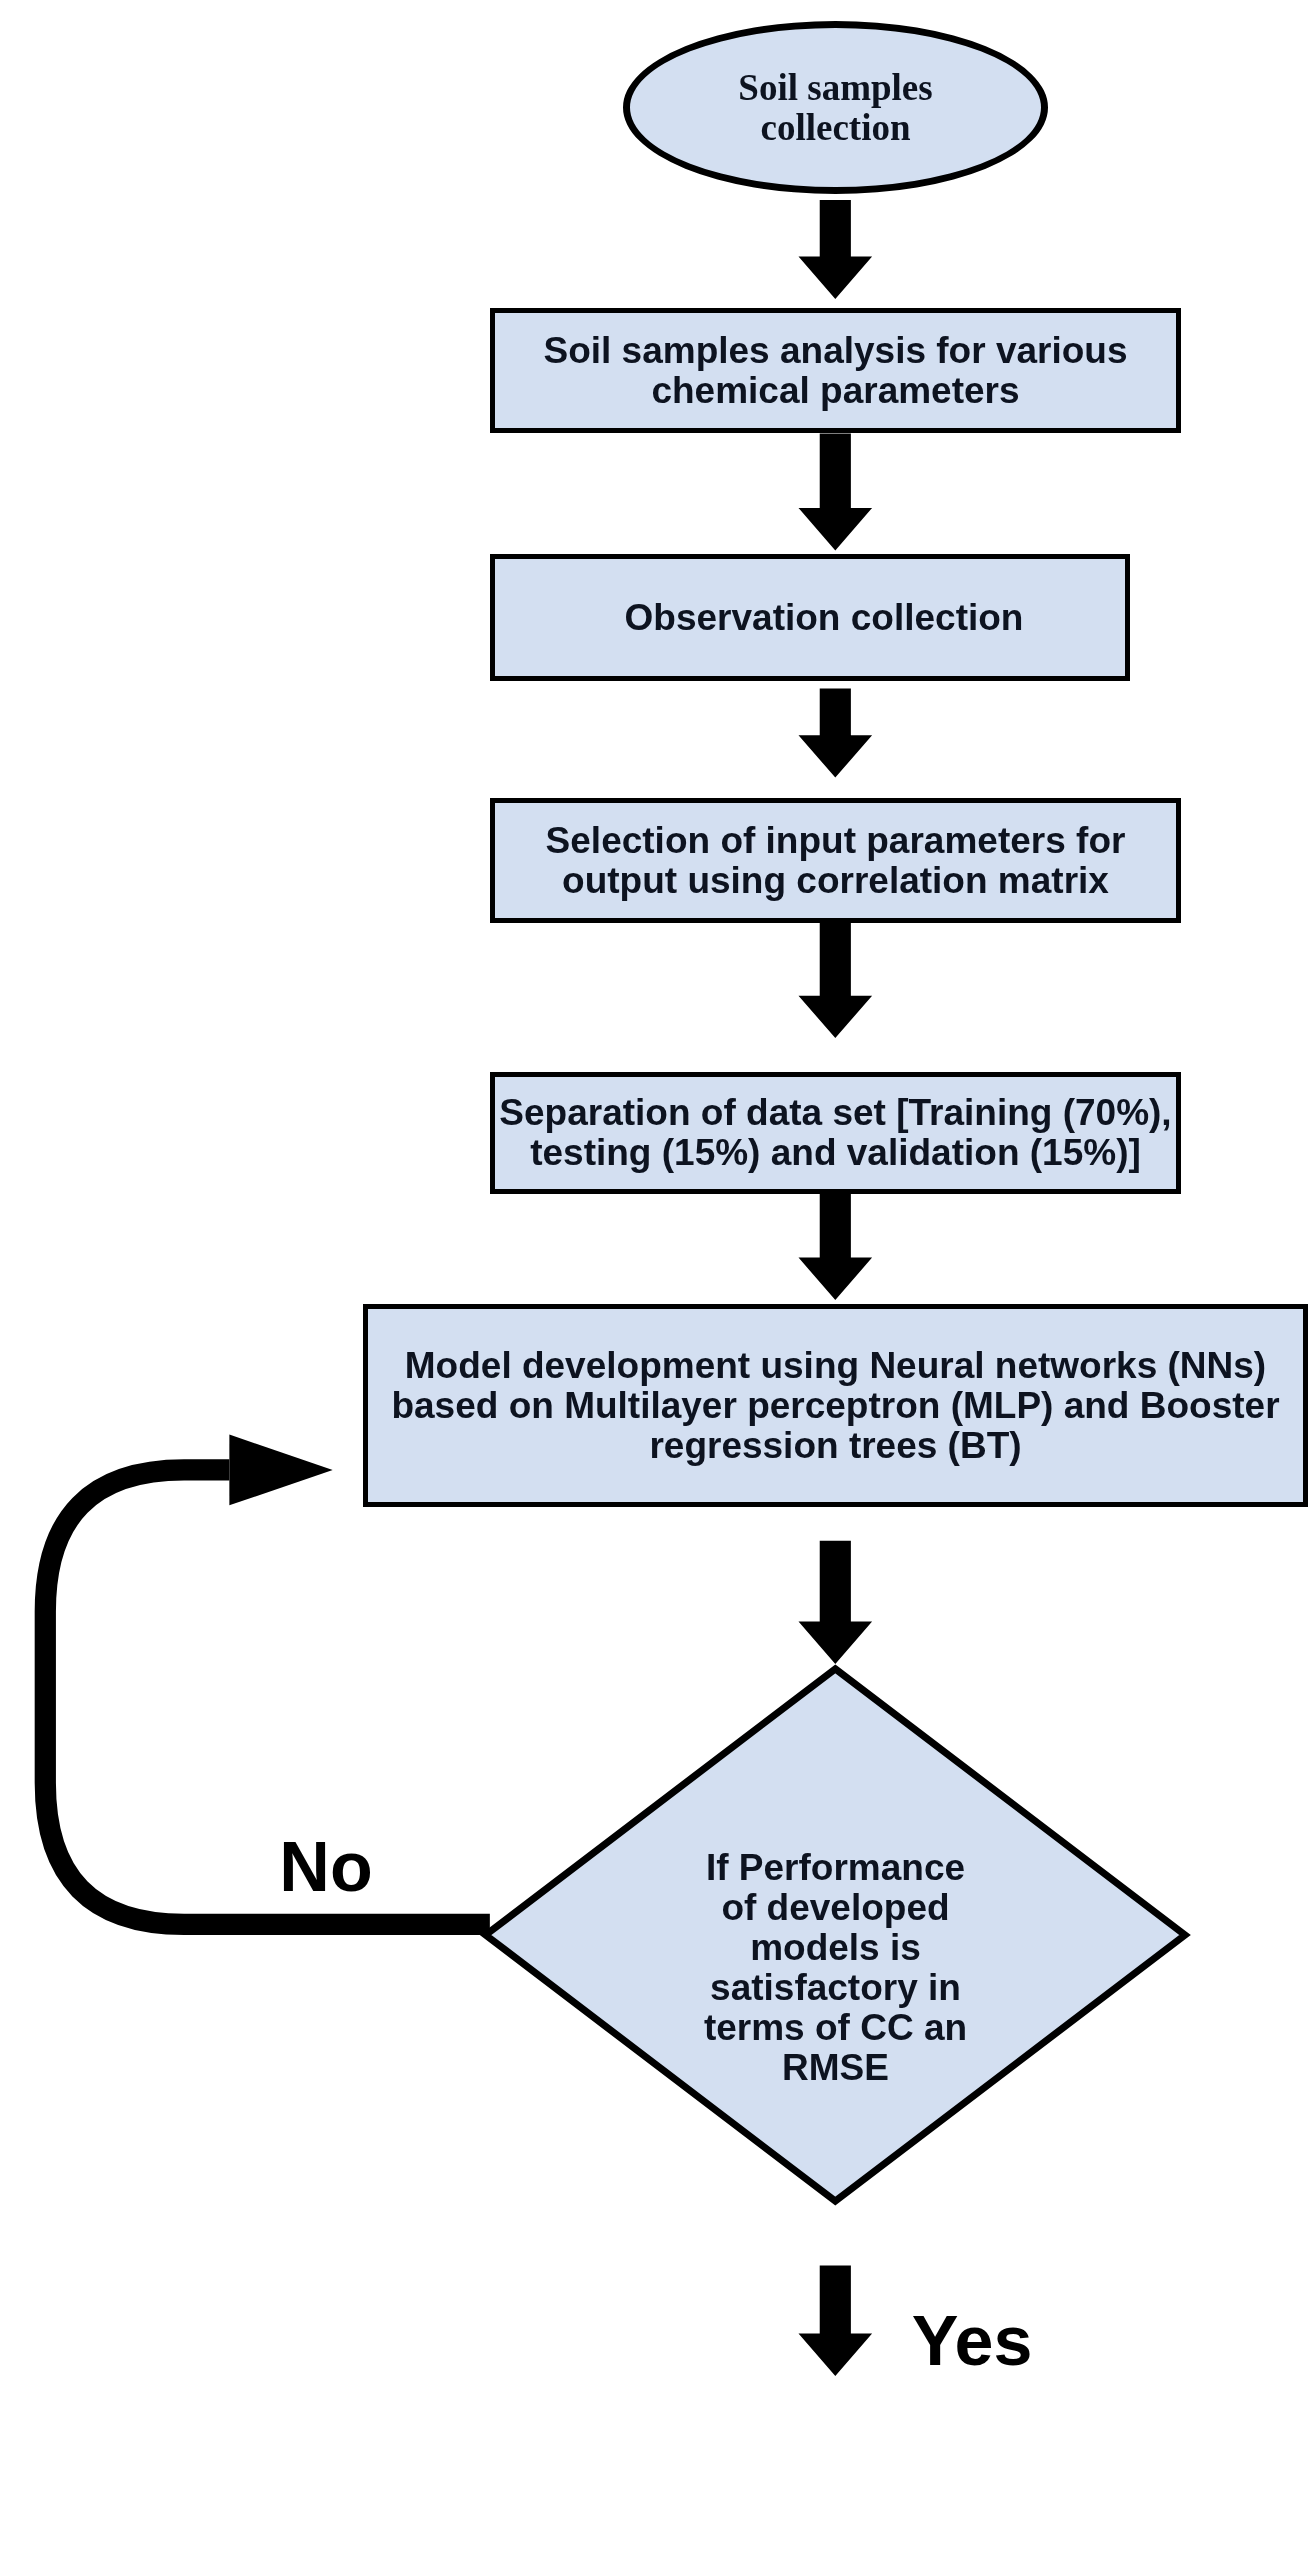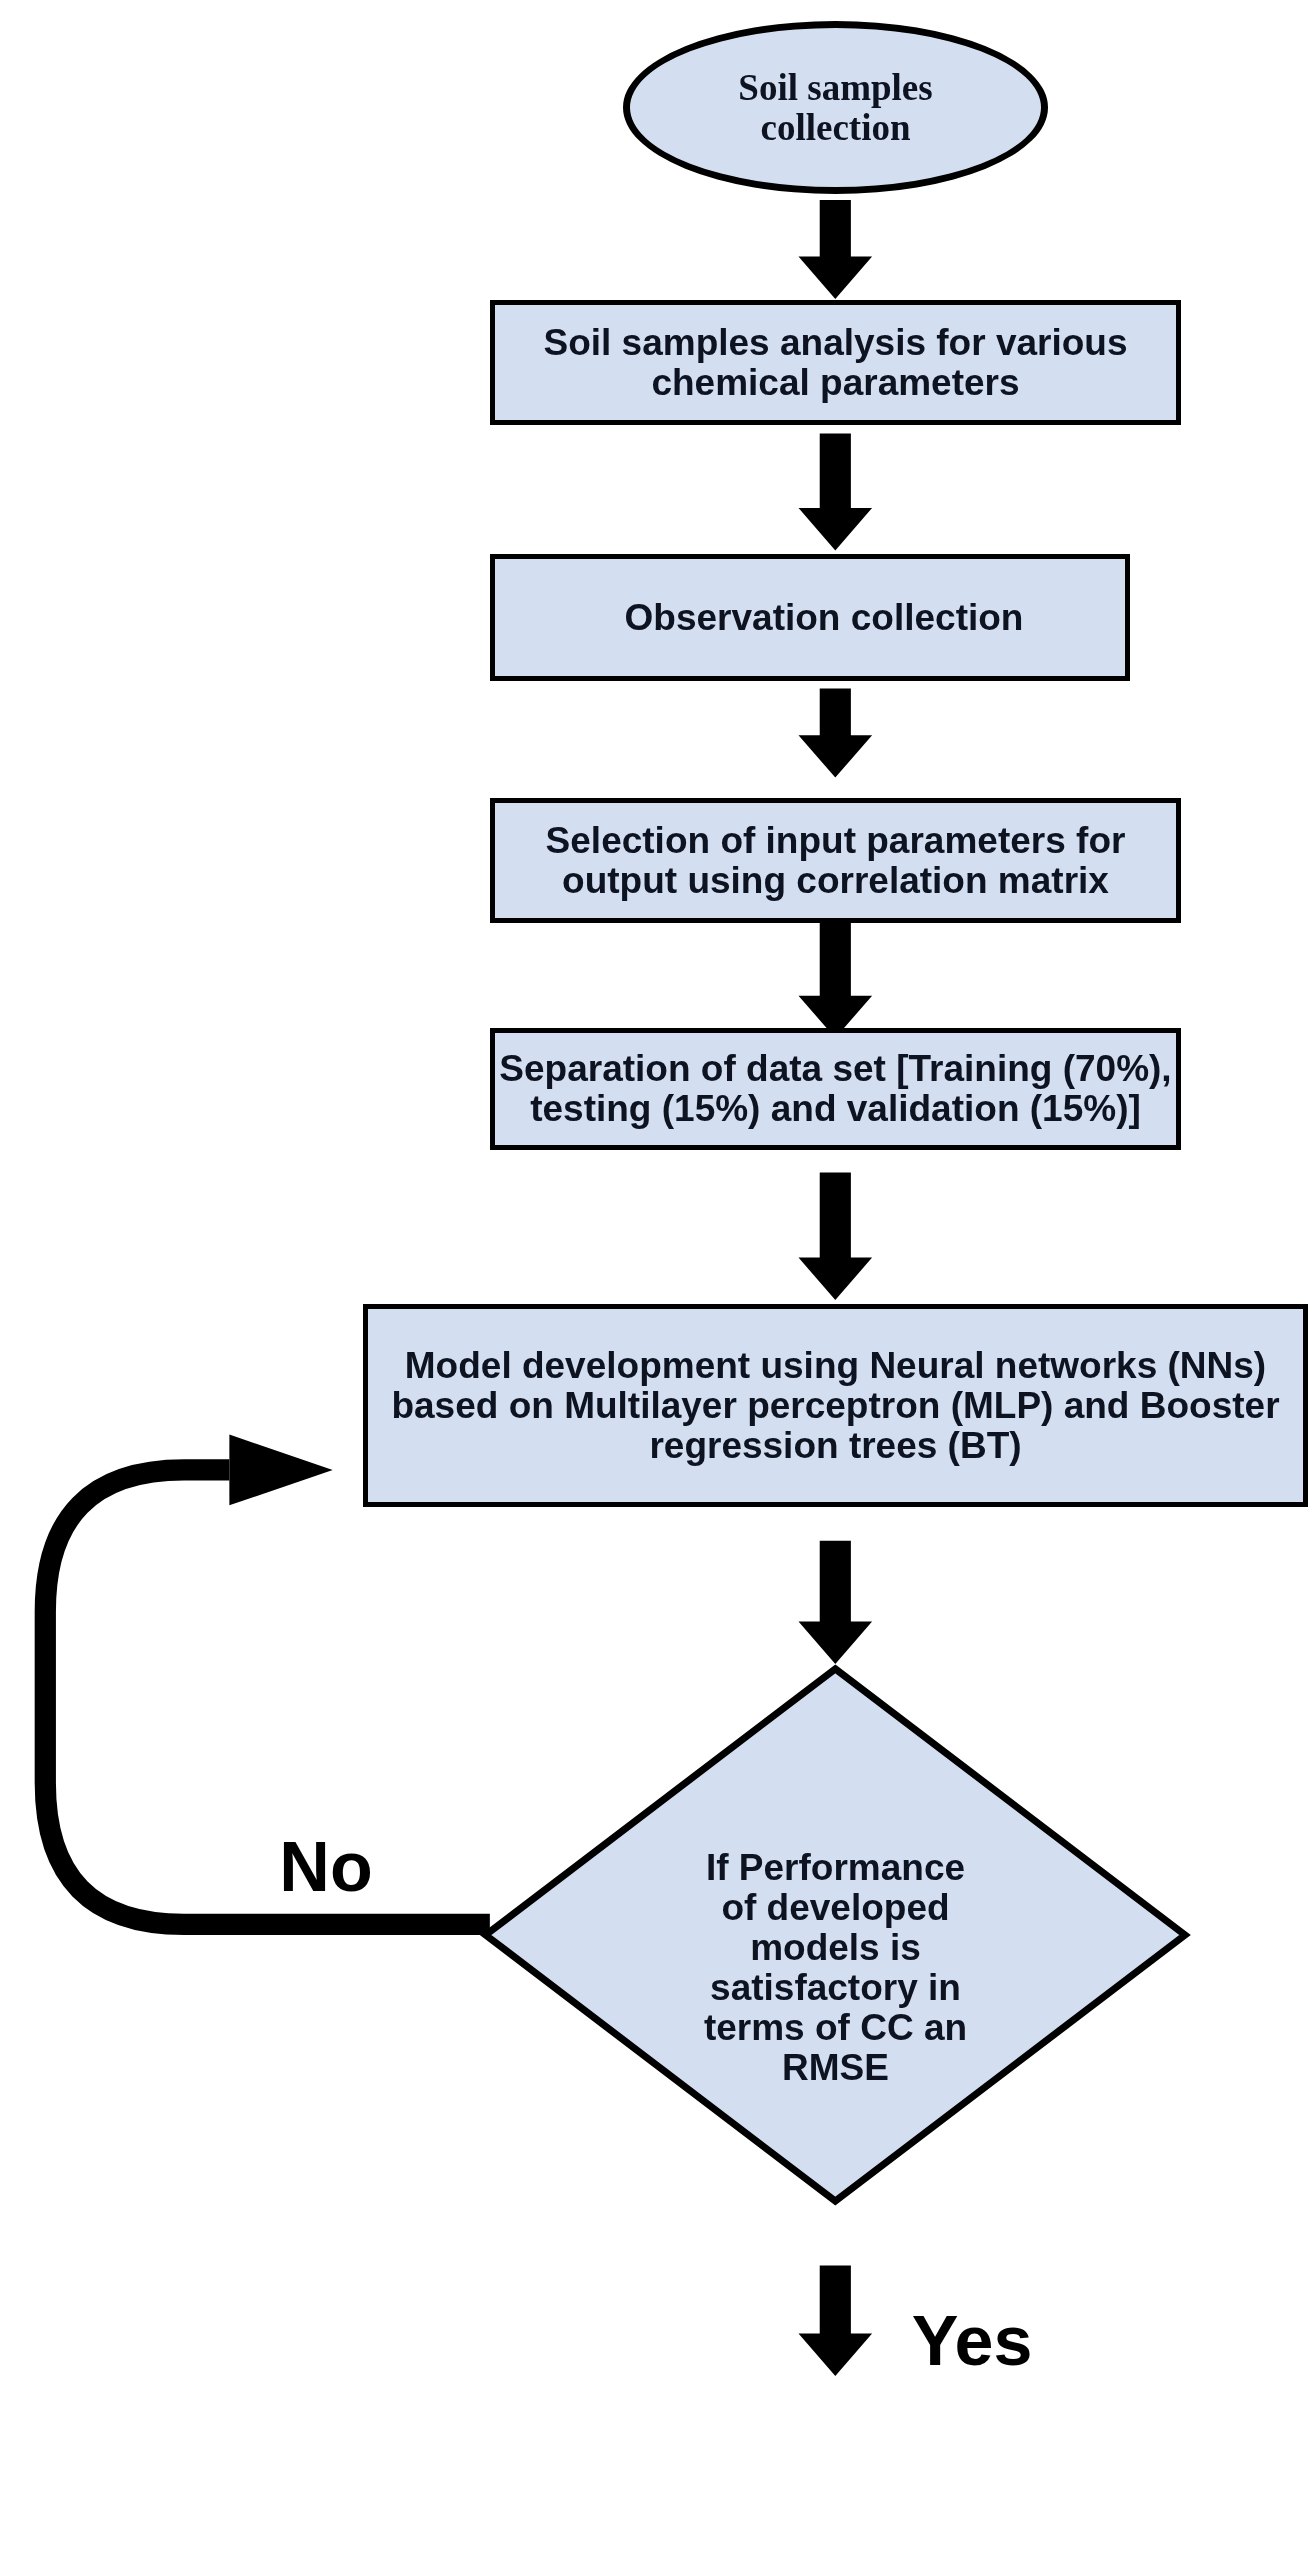--- a/index.html
+++ b/index.html
@@ -86,35 +86,35 @@
 
     <path class="loop-line" d="M 692 2718 L 260 2718 Q 64 2718 64 2518 L 64 2276 Q 64 2076 260 2076 L 324 2076"></path>
     <polygon class="arrow" points="324,2026 470,2076 324,2126"></polygon>
   </svg>
 
   <div class="node ellipse" style="left:623px; top:21px; width:425px; height:173px;font-family:Liberation Serif, serif;">
     <span>Soil samples
 collection</span>
   </div>
 
-  <div class="node" style="left:490px; top:300px; width:691px; height:125px;">
+  <div class="node" style="left:490px; top:308px; width:691px; height:125px;">
     <span>Soil samples analysis for various
 chemical parameters</span>
   </div>
 
   <div class="node" style="left:490px; top:554px; width:640px; height:127px;padding-left:28px;">
     <span>Observation collection</span>
   </div>
 
   <div class="node" style="left:490px; top:798px; width:691px; height:125px;">
     <span>Selection of input parameters for
 output using correlation matrix</span>
   </div>
 
-  <div class="node" style="left:490px; top:1028px; width:691px; height:122px;">
+  <div class="node" style="left:490px; top:1072px; width:691px; height:122px;">
     <span>Separation of data set [Training (70%),
 testing (15%) and validation (15%)]</span>
   </div>
 
   <div class="node" style="left:363px; top:1304px; width:945px; height:203px;">
     <span>Model development using Neural networks (NNs)
 based on Multilayer perceptron (MLP) and Booster
 regression trees (BT)</span>
   </div>
 

